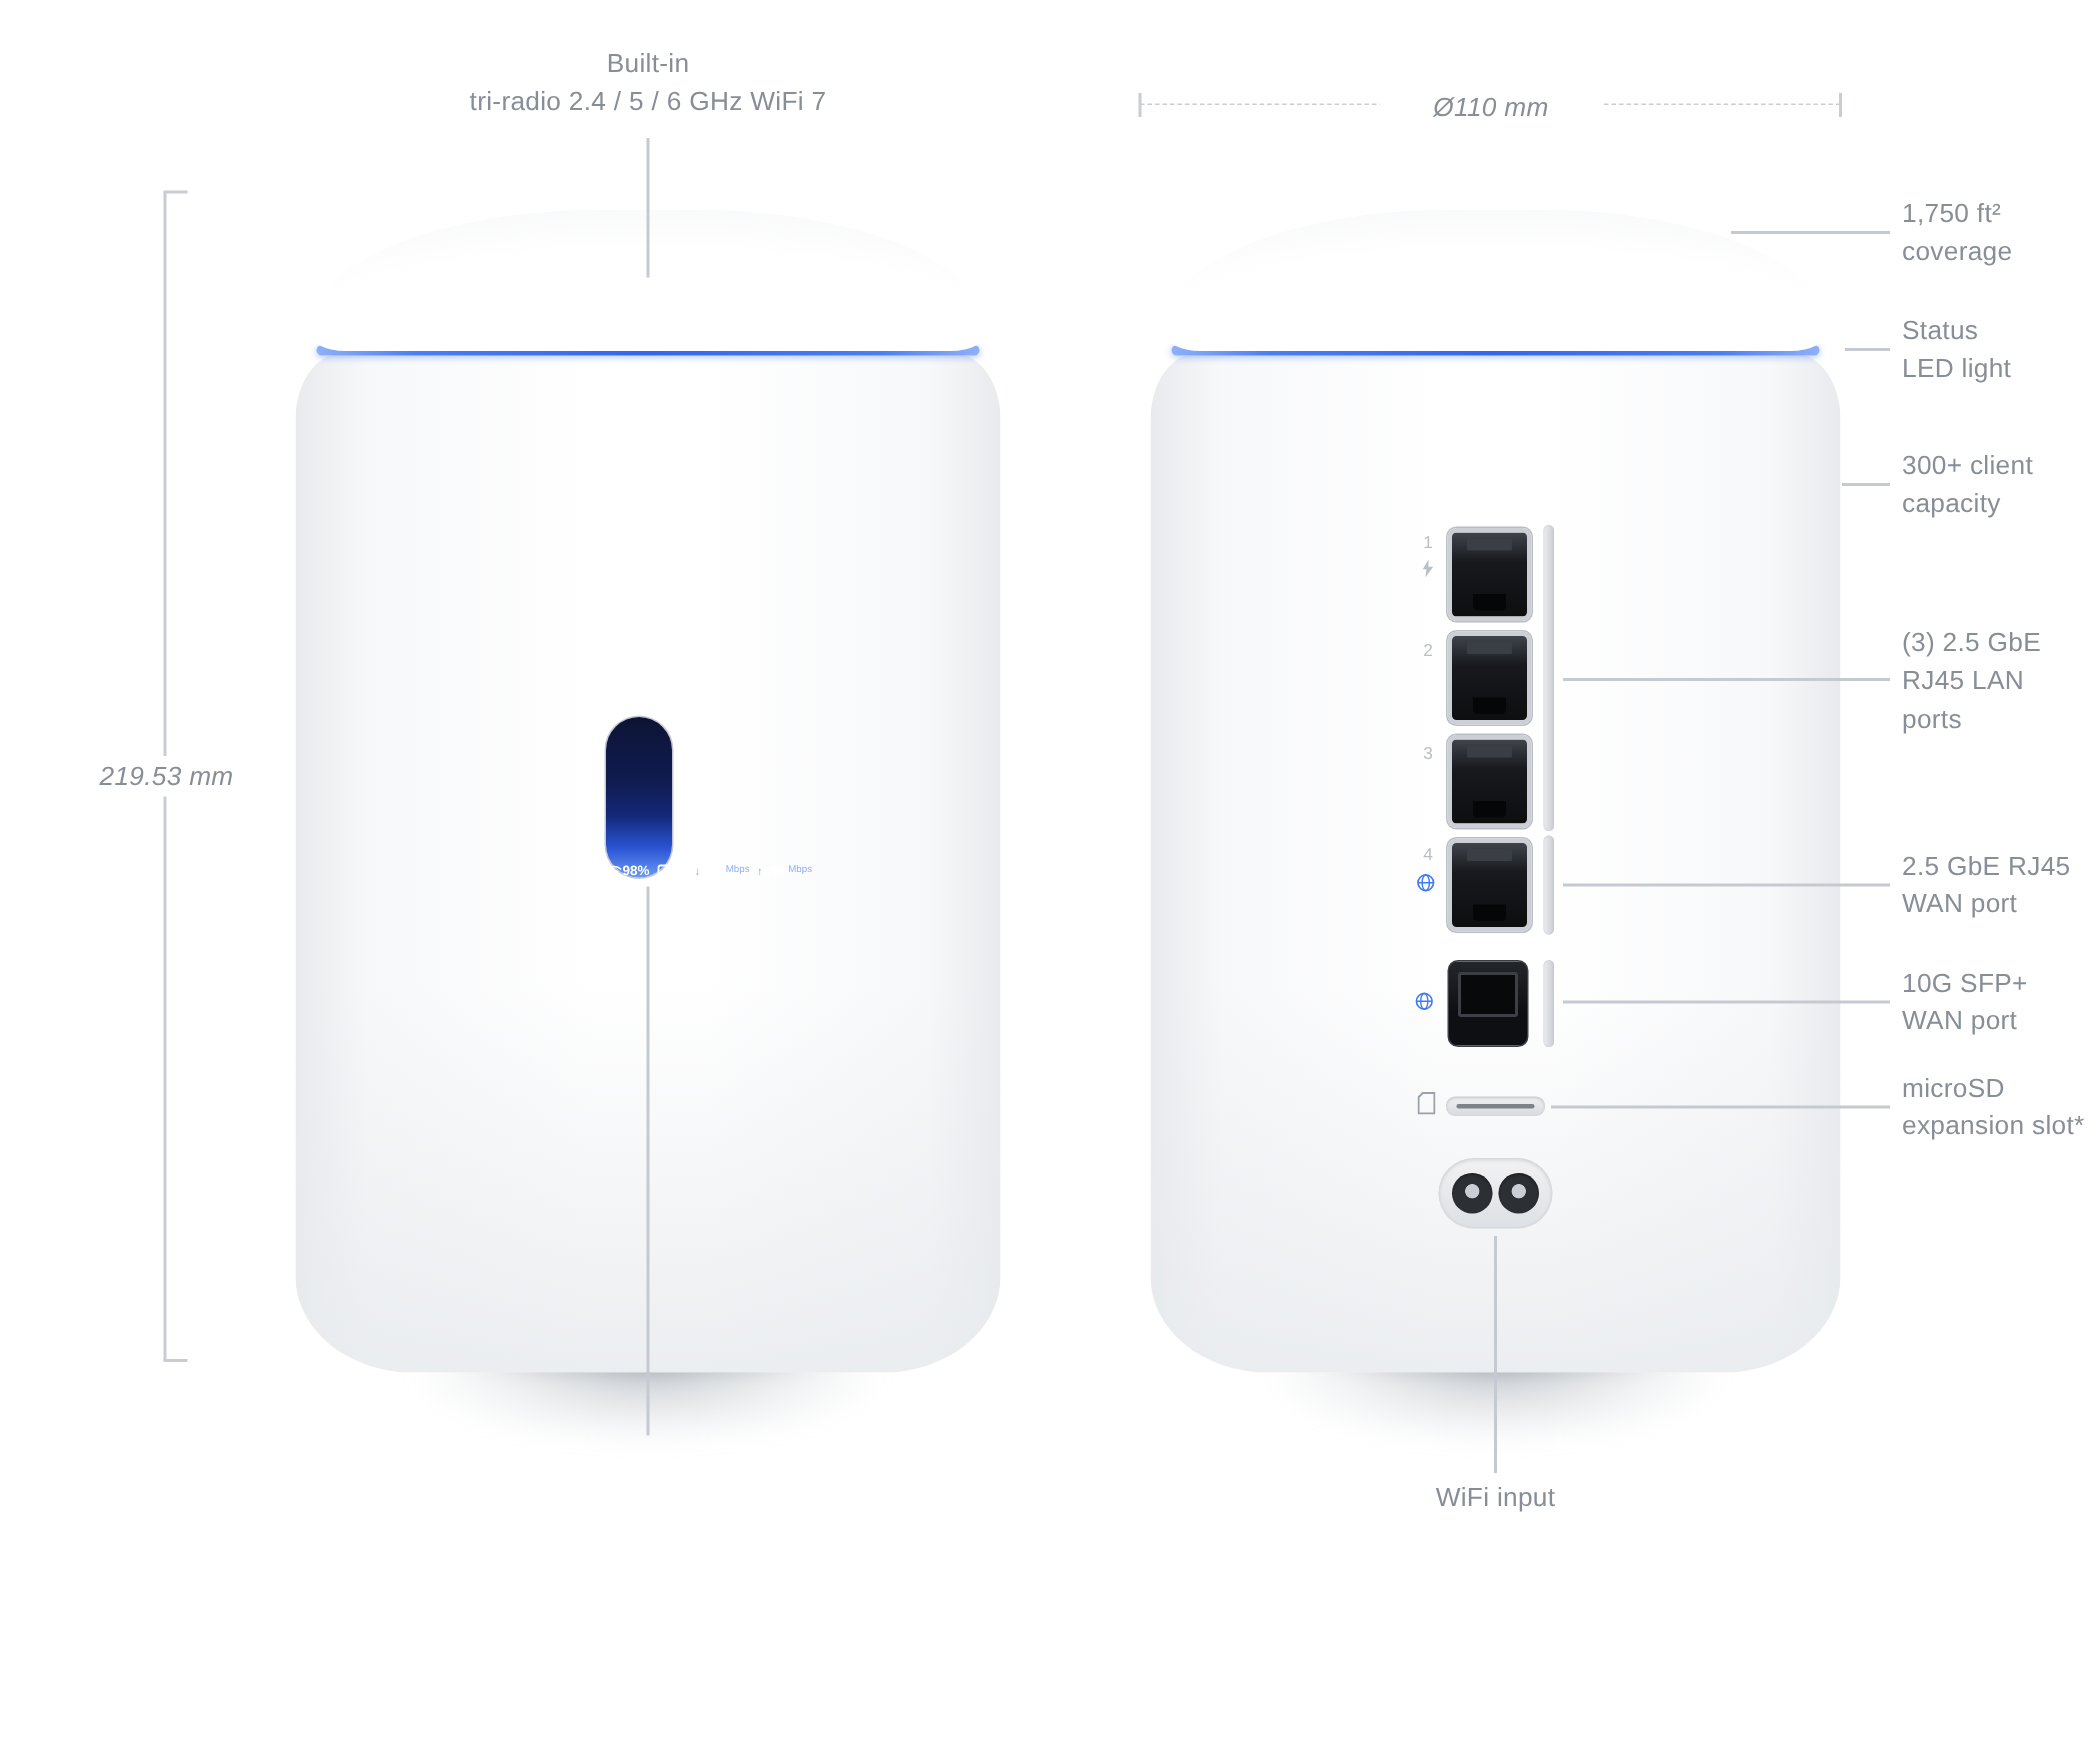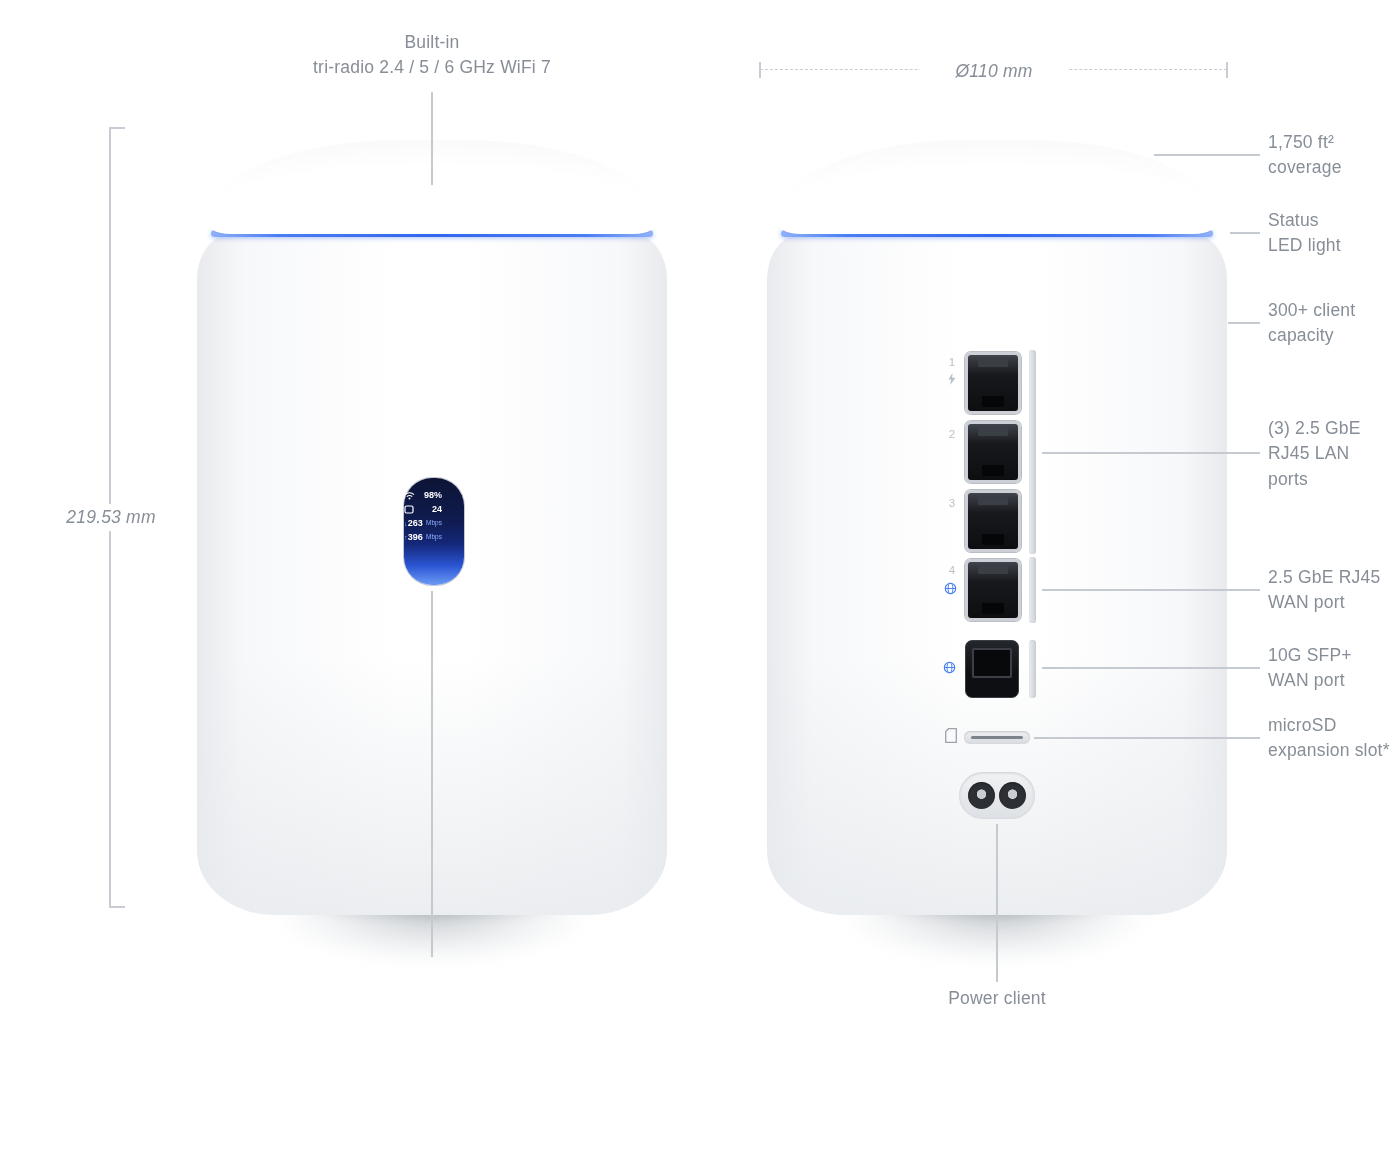--- a/index.html
+++ b/index.html
@@ -30,24 +30,24 @@
   .shell { position:absolute; border-radius: 30px 30px 78px 78px / 44px 44px 64px 64px;
            background:
              linear-gradient(180deg, rgba(255,255,255,0) 62%, rgba(232,235,238,.85) 100%),
              linear-gradient(90deg, #e8eaed 0%, #f7f8fa 10%, #ffffff 42%, #ffffff 58%, #f7f8fa 90%, #e8eaed 100%); }
   .reflection { position:absolute; z-index:1; filter: blur(6px);
            background:
              radial-gradient(46% 9% at 50% 5%, rgba(98,107,117,.5), rgba(98,107,117,0) 70%),
              radial-gradient(50% 46% at 50% 10%, rgba(130,140,150,.38), rgba(170,178,186,.15) 48%, rgba(200,206,212,0) 74%); }
 
   
-  .lcm { position:absolute; left:207px; top:338px; width:60px; height:107px; border-radius:28px;
+  .lcm { position:absolute; left:207px; top:338px; width:44px; height:107px; border-radius:28px;
          background: linear-gradient(180deg,#0d1434 0%, #101c52 42%, #14287a 62%, #2b55d4 82%, #6b9bf5 100%);
          box-shadow: 0 0 0 1px rgba(20,30,80,.25);
-         display:flex; flex-direction:column; align-items:flex-start; padding-top:13px; gap:5px; z-index:3; }
+         display:flex; flex-direction:row; align-items:flex-end; padding-top:13px; gap:5px; z-index:3; }
   .lcm-row { width:38px; display:flex; align-items:center; justify-content:space-between;
              color:#fff; font-size:9px; font-weight:bold; line-height:1; }
   .lcm-unit { font-size:6.5px; color:#8fb0ff; font-weight:normal; margin-left:2px; }
   .lcm-arrow { font-size:7.5px; color:#7fa3ff; font-weight:normal; }
   .lcm-val { display:flex; align-items:baseline; }
 
   
   .rj45 { position:absolute; width:56px; height:62px; border-radius:6px;
           background: linear-gradient(180deg,#40444b 0%, #17191d 35%, #0d0e10 100%);
           border:3px solid #ccd0d6; box-shadow: 0 0 0 1px #b9bec5; }
@@ -214,16 +214,16 @@
   <div class="label" style="left:1256px; top:643px; width:150px;">10G SFP+
 WAN port</div>
 
   <div class="hline" style="left:1022px; top:737px; width:226px;"></div>
   <div class="label" style="left:1256px; top:713px; width:160px;">microSD
 expansion slot*</div>
 
   <div class="vline" style="left:419px; top:591px; height:366px;"></div>
 
   <div class="vline" style="left:984px; top:824px; height:158px;"></div>
-  <div class="label center" style="left:885px; top:986px; width:200px;">Power client</div>
+  <div class="label center" style="left:885px; top:986px; width:200px;">WiFi input</div>
 
 
 </div>
 
 </body></html>

